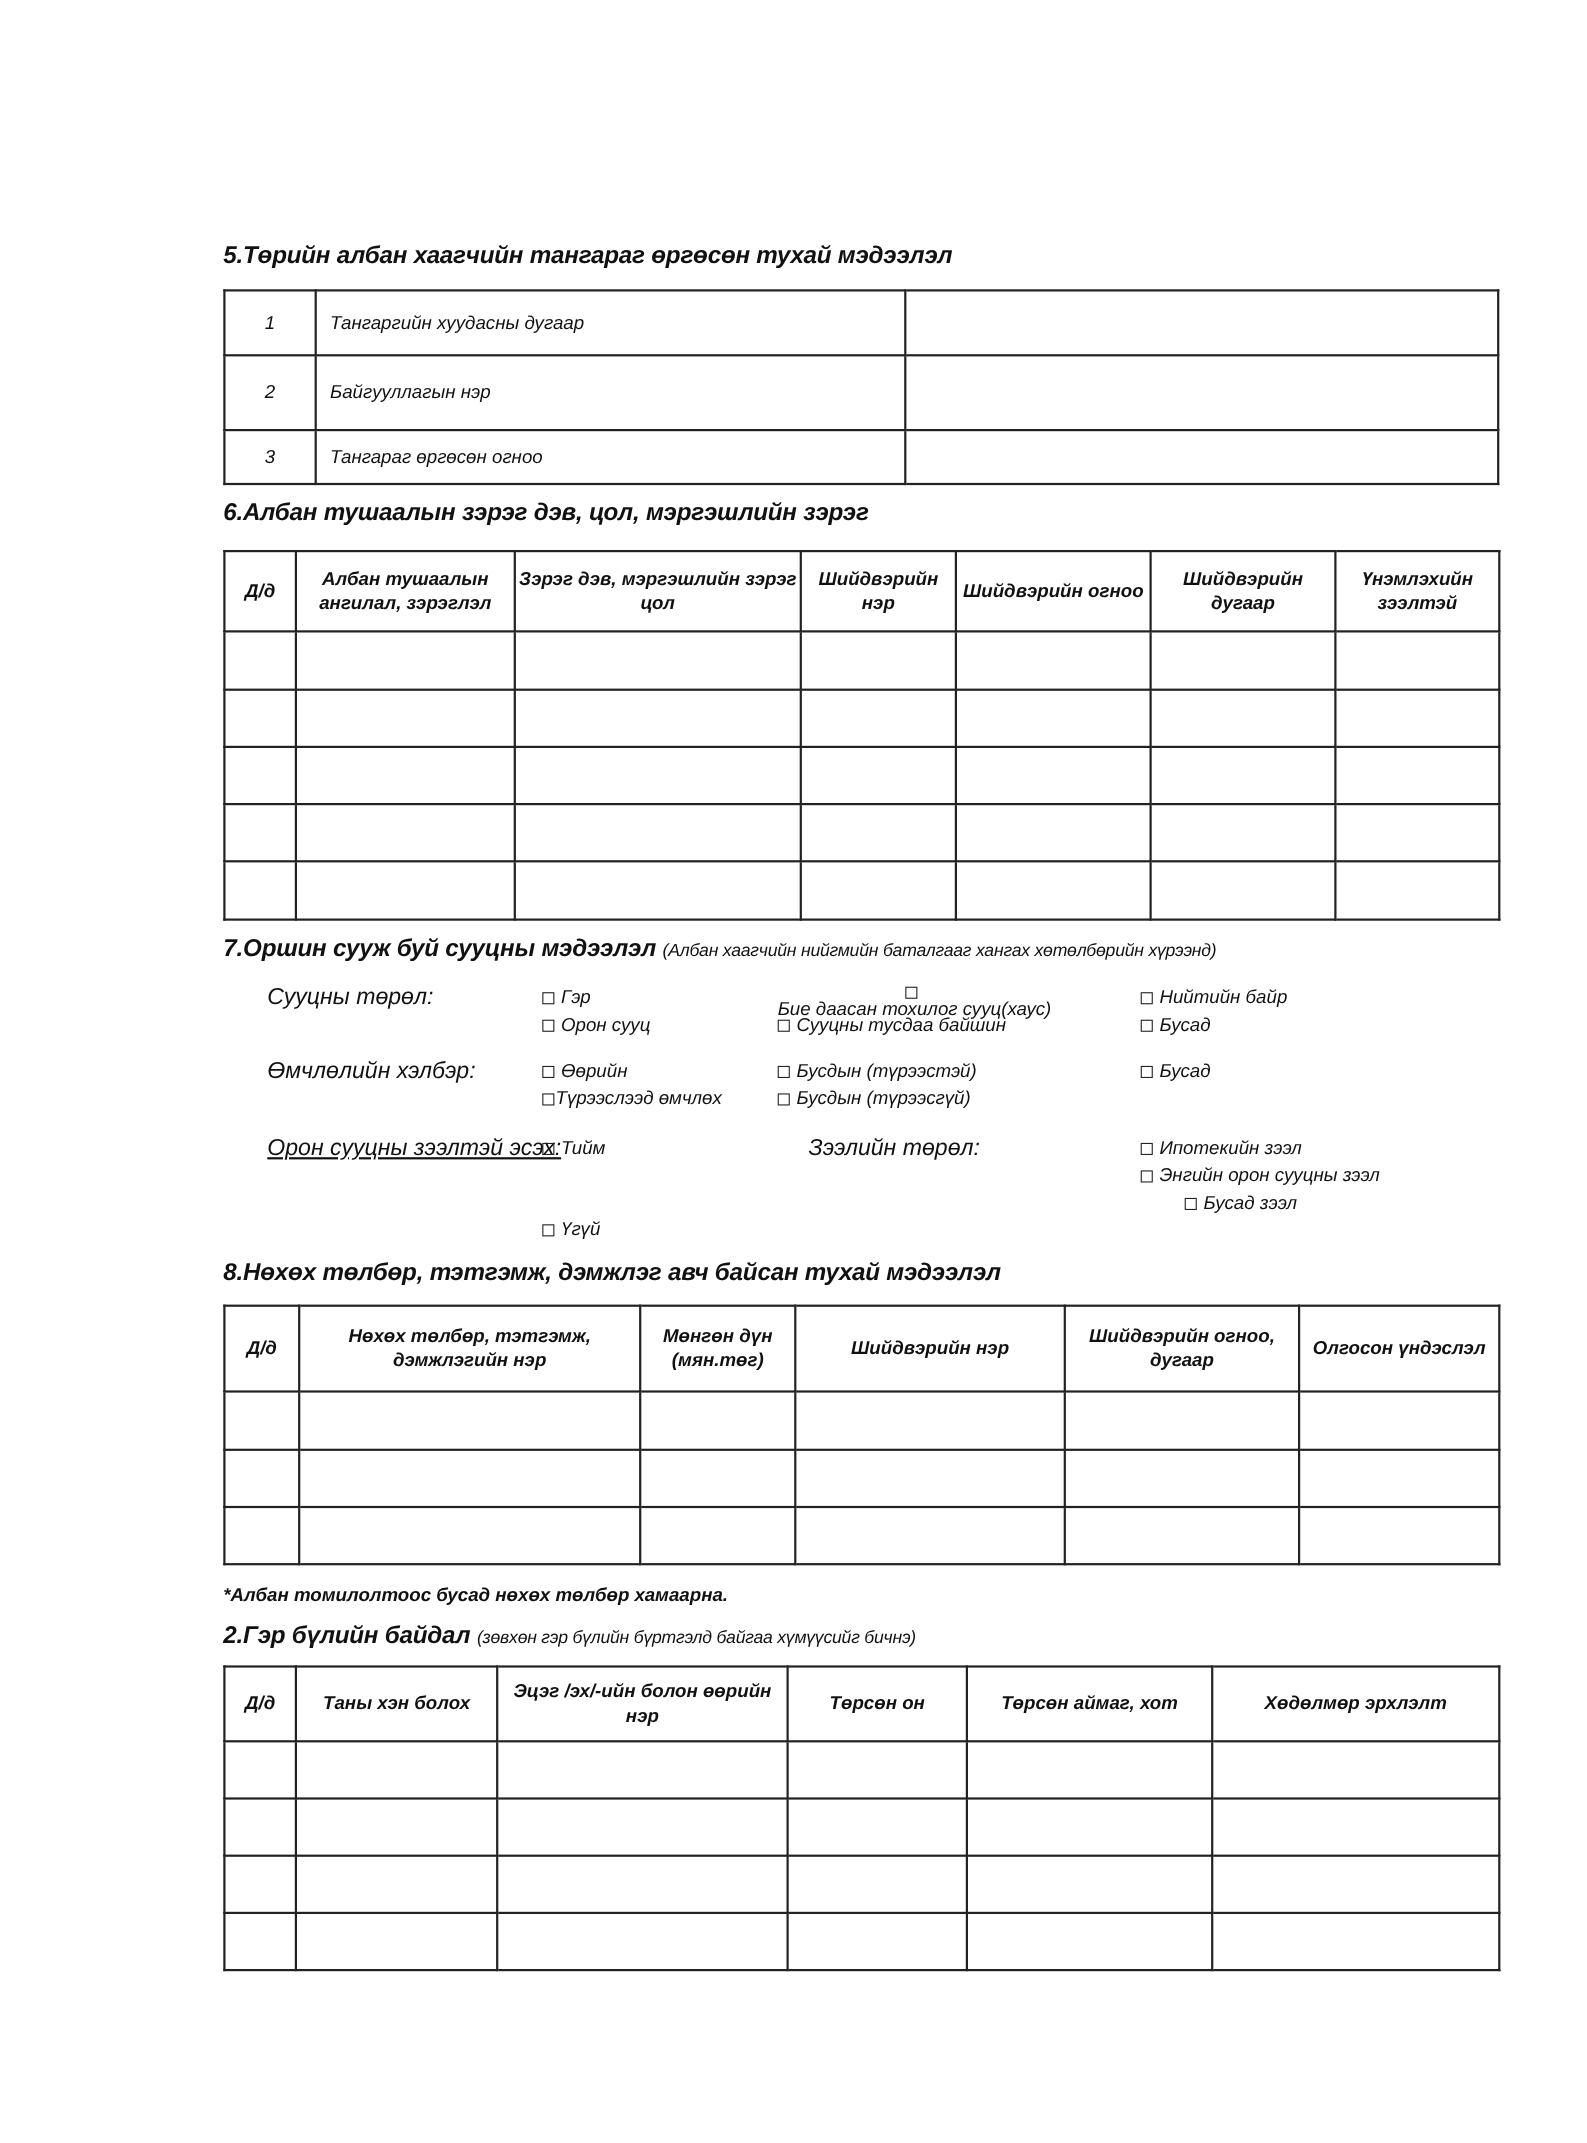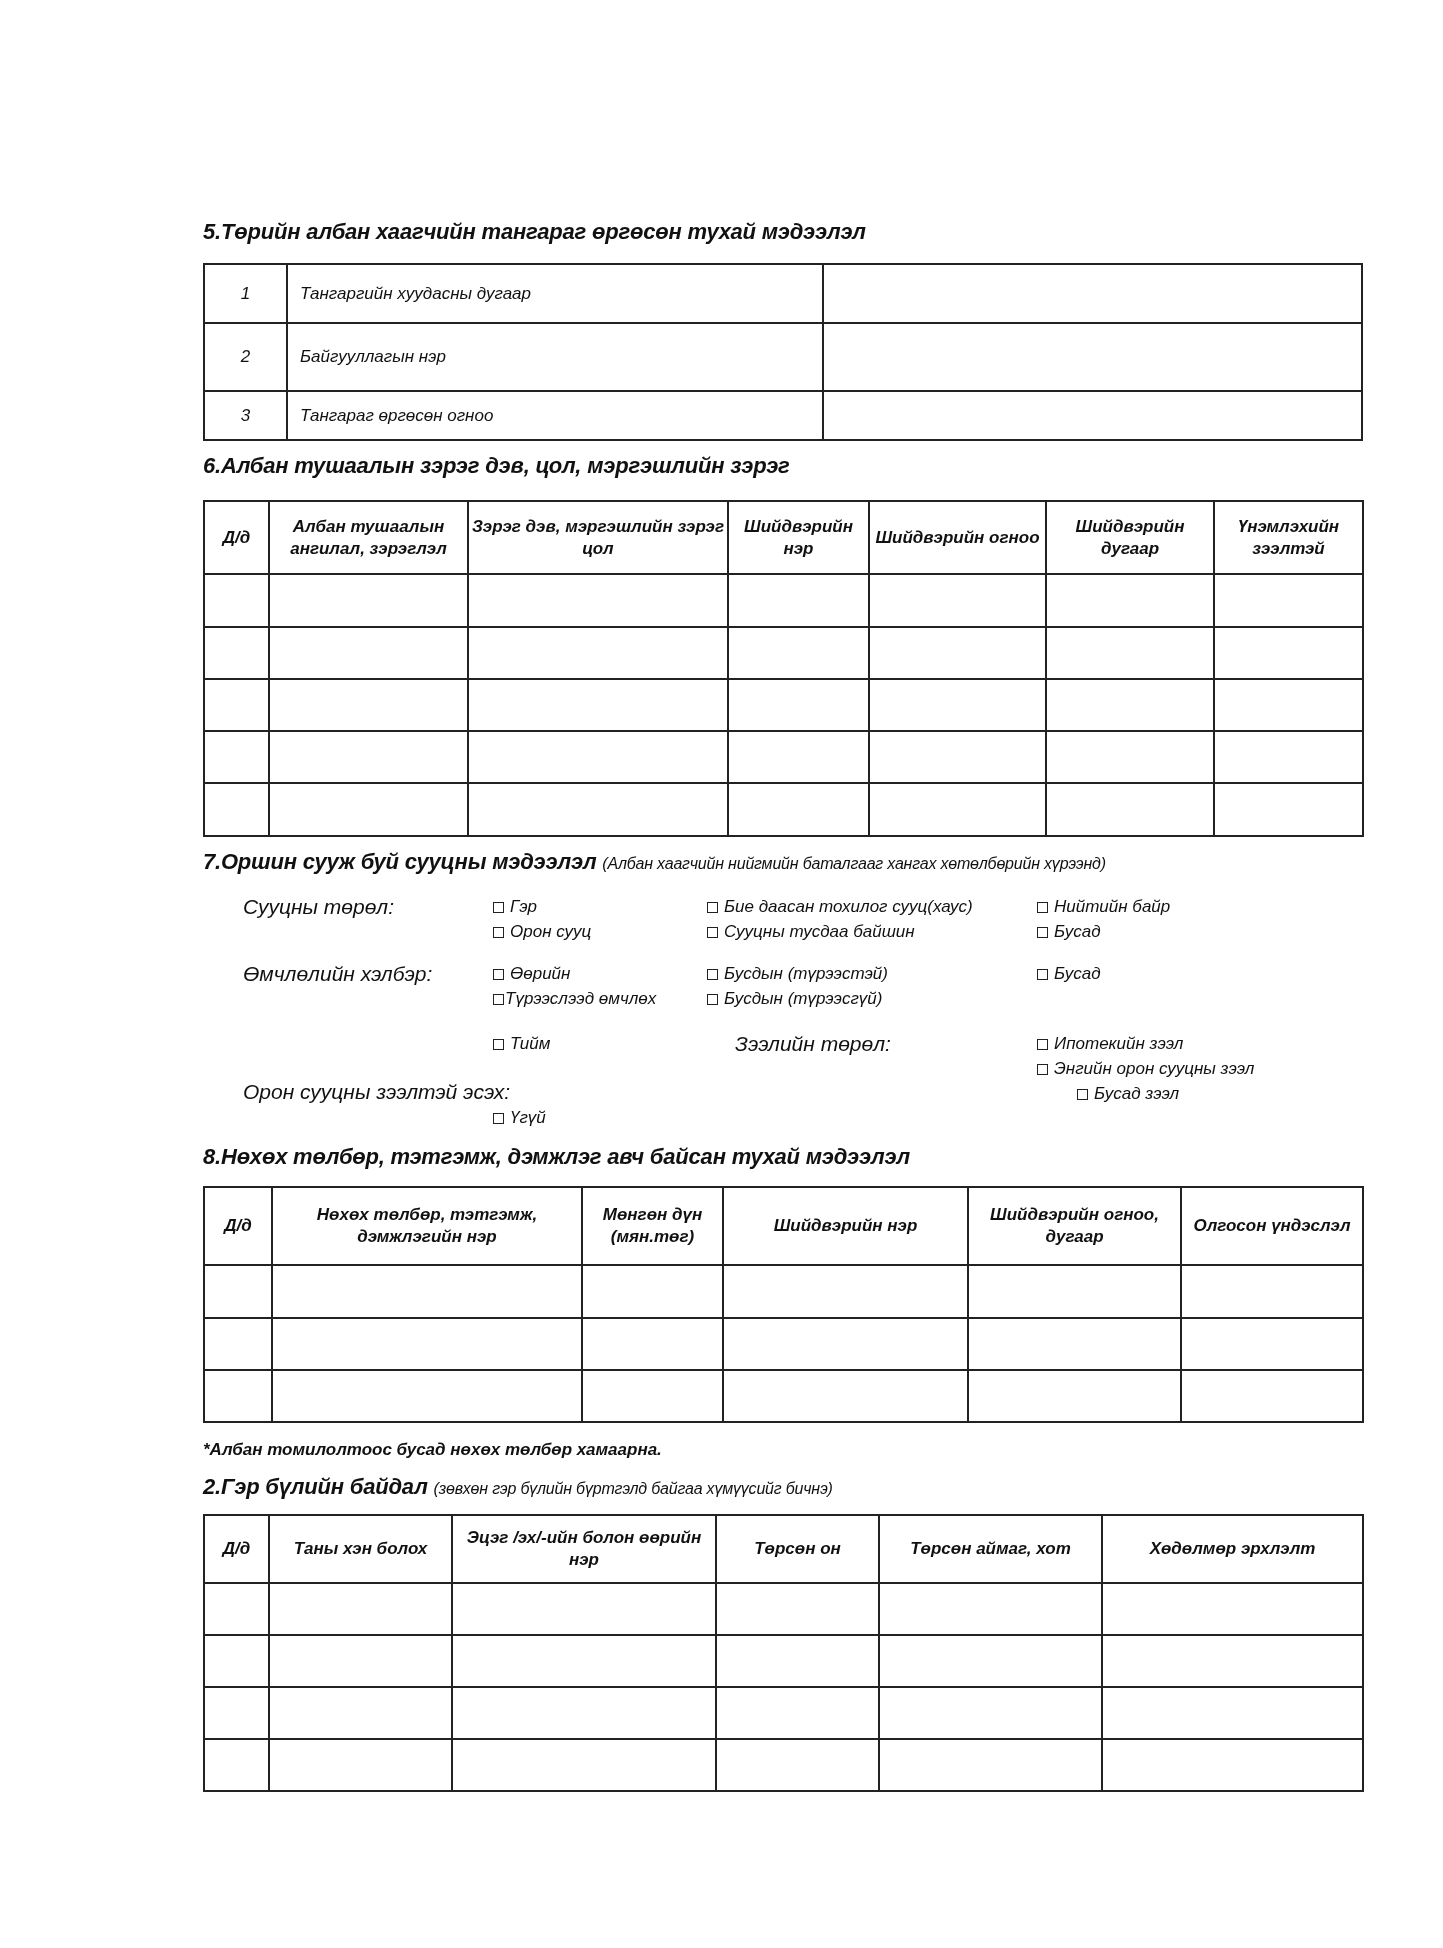--- a/index.html
+++ b/index.html
@@ -125,21 +125,21 @@
 
 <div class="abs lbl7" style="left:215px; top:895px;">Сууцны төрөл:</div>
 <div class="abs opt" style="left:493px; top:897px;">
     <span class="box"></span>
     <span>Гэр</span>
   </div>
 <div class="abs opt" style="left:493px; top:922px;">
     <span class="box"></span>
     <span>Орон сууц</span>
   </div>
-<div class="abs opt" style="left:707px; top:897px;">
+<div class="abs opt" style="left:707px; top:897px;flex-direction:column;">
     <span class="box"></span>
     <span>Бие даасан тохилог сууц(хаус)</span>
   </div>
 <div class="abs opt" style="left:707px; top:922px;">
     <span class="box"></span>
     <span>Сууцны тусдаа байшин</span>
   </div>
 <div class="abs opt" style="left:1037px; top:897px;">
     <span class="box"></span>
     <span>Нийтийн байр</span>
@@ -164,21 +164,21 @@
   </div>
 <div class="abs opt" style="left:707px; top:989px;">
     <span class="box"></span>
     <span>Бусдын (түрээсгүй)</span>
   </div>
 <div class="abs opt" style="left:1037px; top:964px;">
     <span class="box"></span>
     <span>Бусад</span>
   </div>
 
-<div class="abs lbl7" style="left:215px; top:1080px;">Орон сууцны зээлтэй эсэх:</div>
+<div class="abs lbl7" style="left:215px; top:1032px;text-decoration:underline;">Орон сууцны зээлтэй эсэх:</div>
 <div class="abs opt" style="left:493px; top:1034px;">
     <span class="box"></span>
     <span>Тийм</span>
   </div>
 <div class="abs opt" style="left:493px; top:1108px;">
     <span class="box"></span>
     <span>Үгүй</span>
   </div>
 <div class="abs lbl7" style="left:707px; top:1032px;">Зээлийн төрөл:</div>
 <div class="abs opt" style="left:1037px; top:1034px;">

